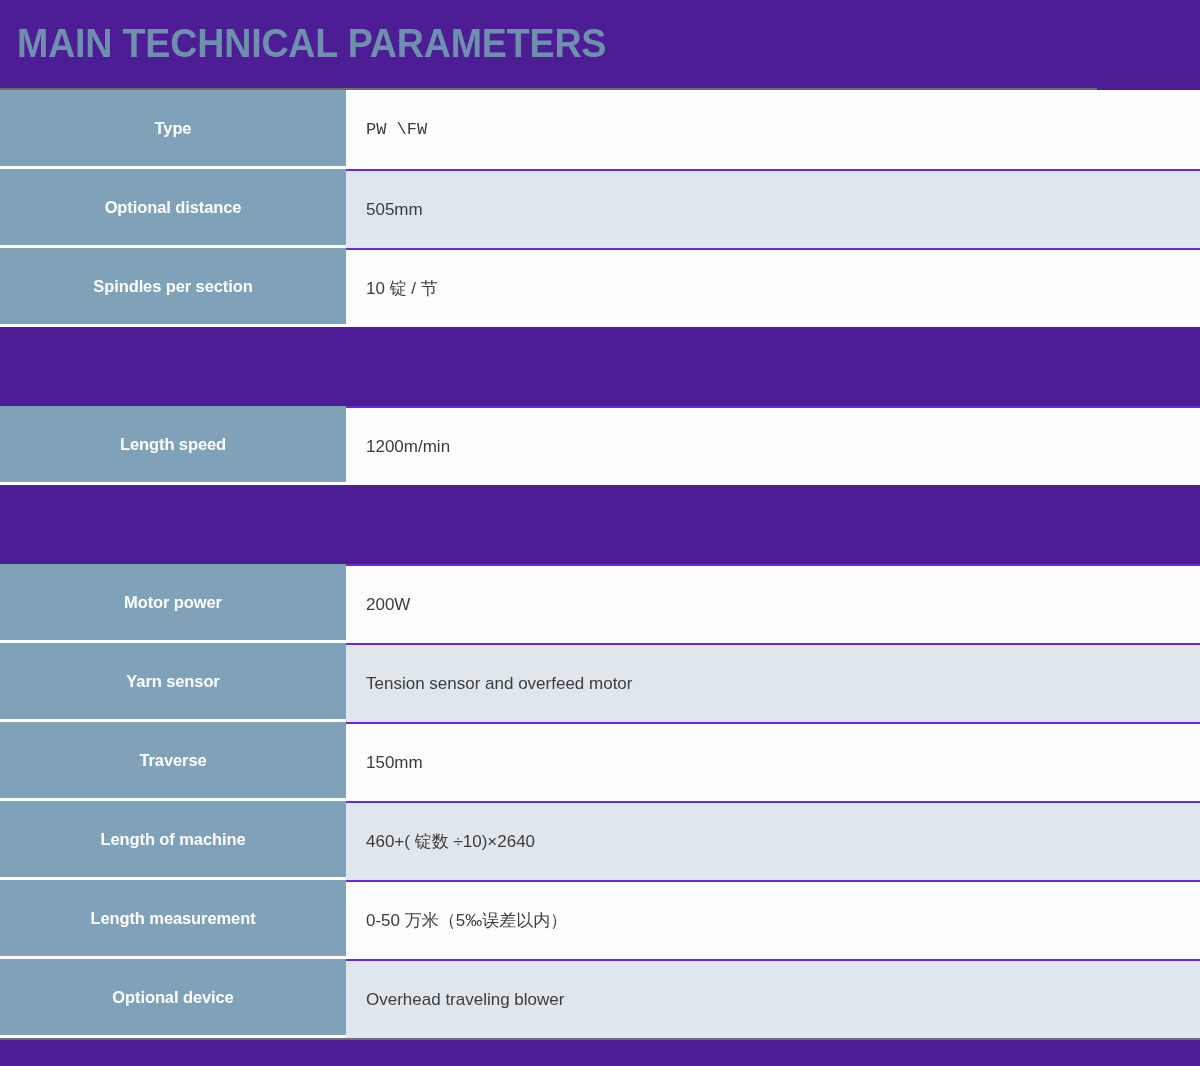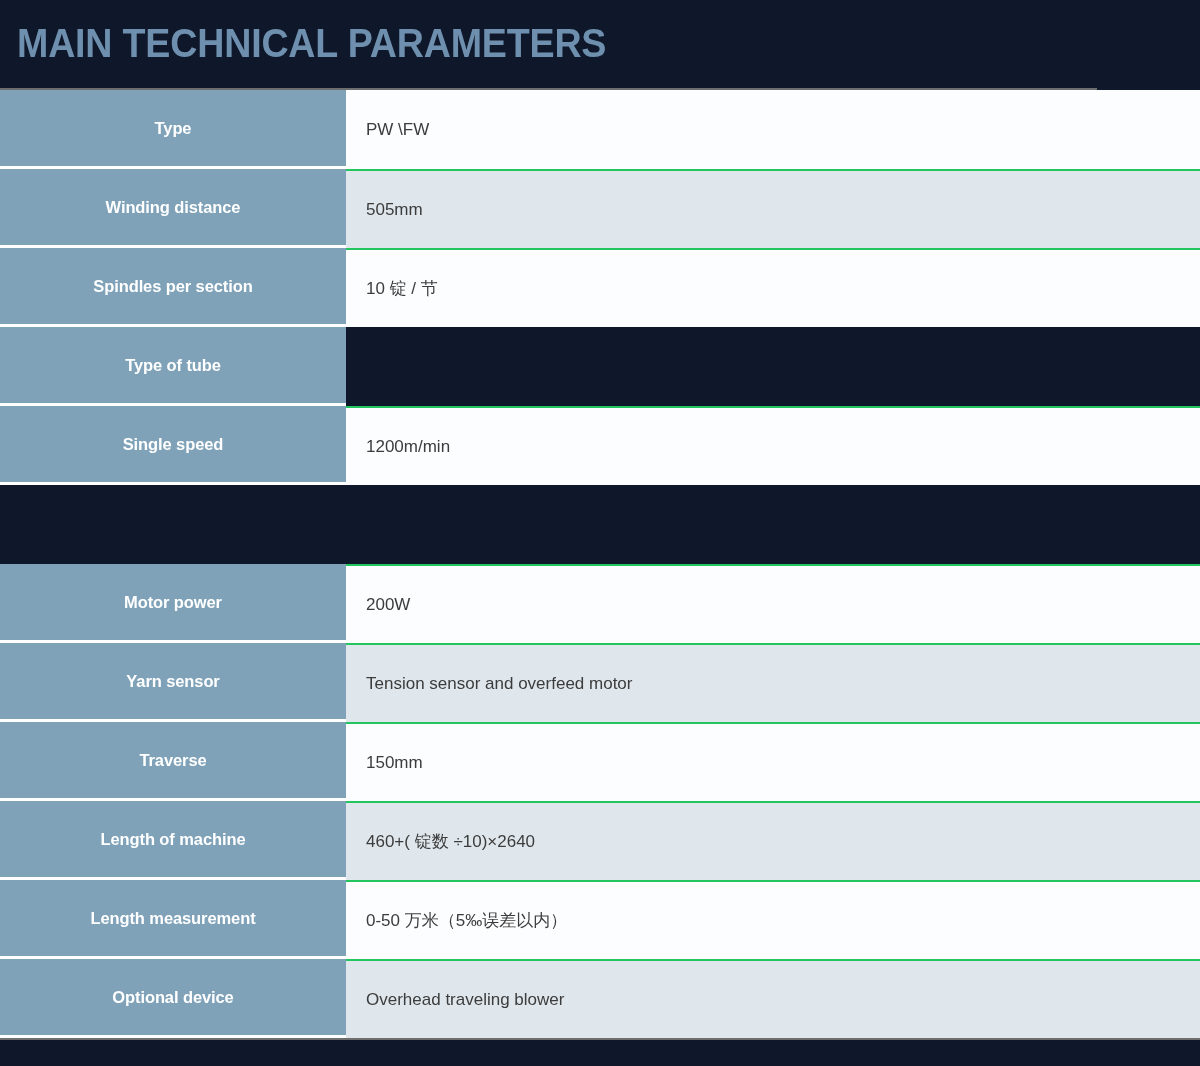--- a/index.html
+++ b/index.html
@@ -11,21 +11,21 @@
     width: 1200px;
     height: 1066px;
     font-family: "Liberation Sans", "DejaVu Sans", sans-serif;
     overflow: hidden;
   }
 
   .page {
     position: relative;
     width: 1200px;
     height: 1066px;
-    background: #0f172a;
+    background: #4c1d95;
   }
 
   
   .page-title {
     position: absolute;
     left: 17px;
     top: 18px;
     font-size: 40px;
     line-height: 50px;
     font-weight: bold;
@@ -74,24 +74,25 @@
 
   .spec-value {
     flex: 1 1 auto;
     background: #fcfdfe;
     color: #3c3c3c;
     font-size: 17px;
     display: flex;
     align-items: center;
     padding-left: 20px;
     box-sizing: border-box;
-    border-top: 2px solid #22c55e;
+    border-top: 2px solid #6d28d9;
   }
   .spec-row:first-child .spec-value {
     border-top: none;
+    font-family: Liberation Mono, monospace;
   }
   .spec-row.alt .spec-value {
     background: #dfe7ed;
   }
 
   .table-bottom-rule {
     width: 1200px;
     height: 2px;
     background: #6d6d6d;
   }
@@ -103,32 +104,31 @@
 
   <div class="page-title">MAIN TECHNICAL PARAMETERS</div>
 
   <div class="spec-table" id="spec-table">
 
   <div class="spec-row">
         <div class="spec-label">Type</div>
         <div class="spec-value">PW \FW</div>
       </div>
       <div class="spec-row alt">
-        <div class="spec-label">Winding distance</div>
+        <div class="spec-label">Optional distance</div>
         <div class="spec-value">505mm</div>
       </div>
       <div class="spec-row">
         <div class="spec-label">Spindles per section</div>
         <div class="spec-value">10 锭 / 节</div>
       </div>
       <div class="spec-row alt">
-        <div class="spec-label">Type of tube</div>
       </div>
       <div class="spec-row">
-        <div class="spec-label">Single speed</div>
+        <div class="spec-label">Length speed</div>
         <div class="spec-value">1200m/min</div>
       </div>
       <div class="spec-row alt">
       </div>
       <div class="spec-row">
         <div class="spec-label">Motor power</div>
         <div class="spec-value">200W</div>
       </div>
       <div class="spec-row alt">
         <div class="spec-label">Yarn sensor</div>

